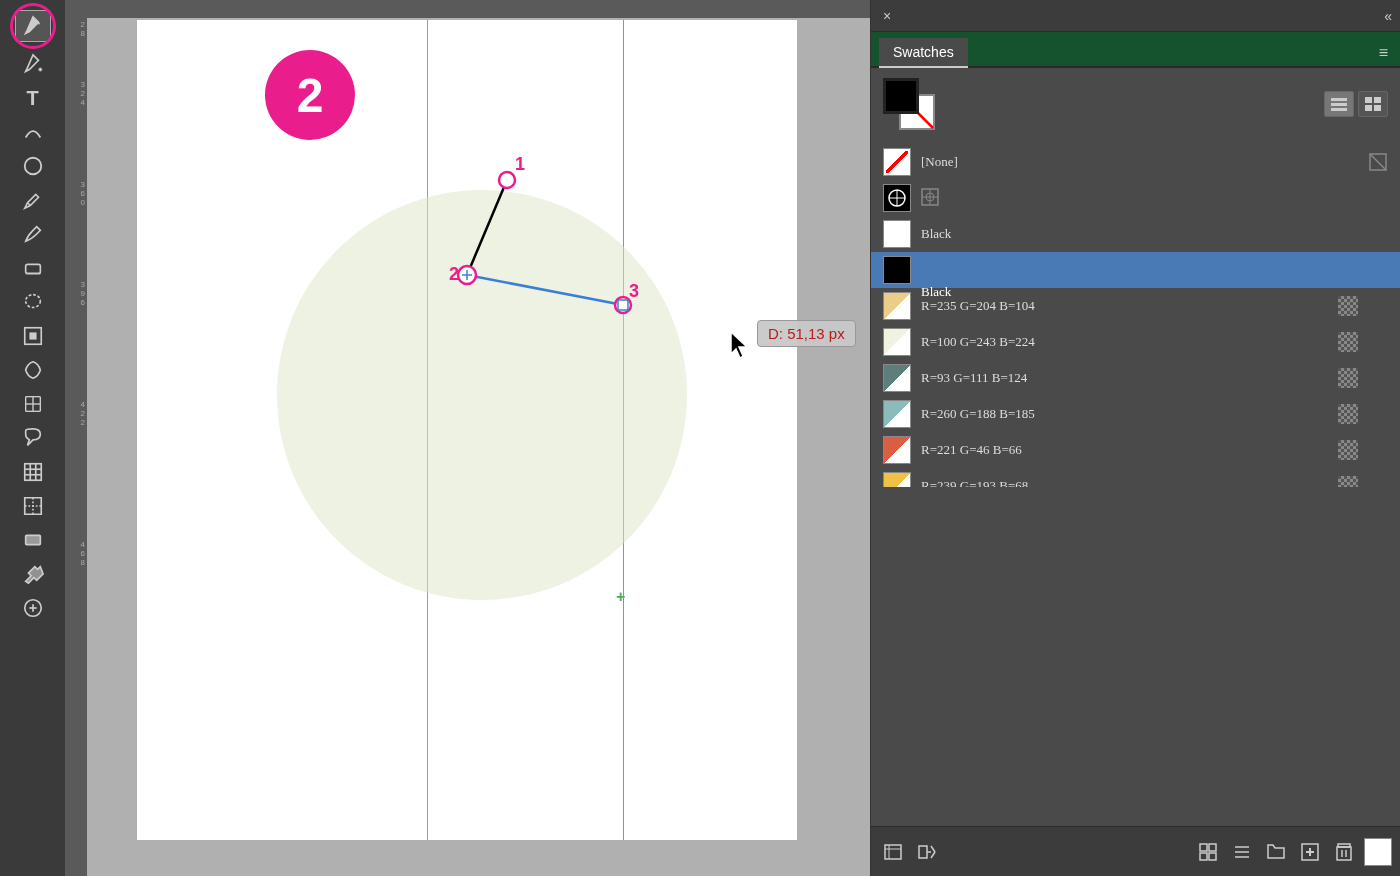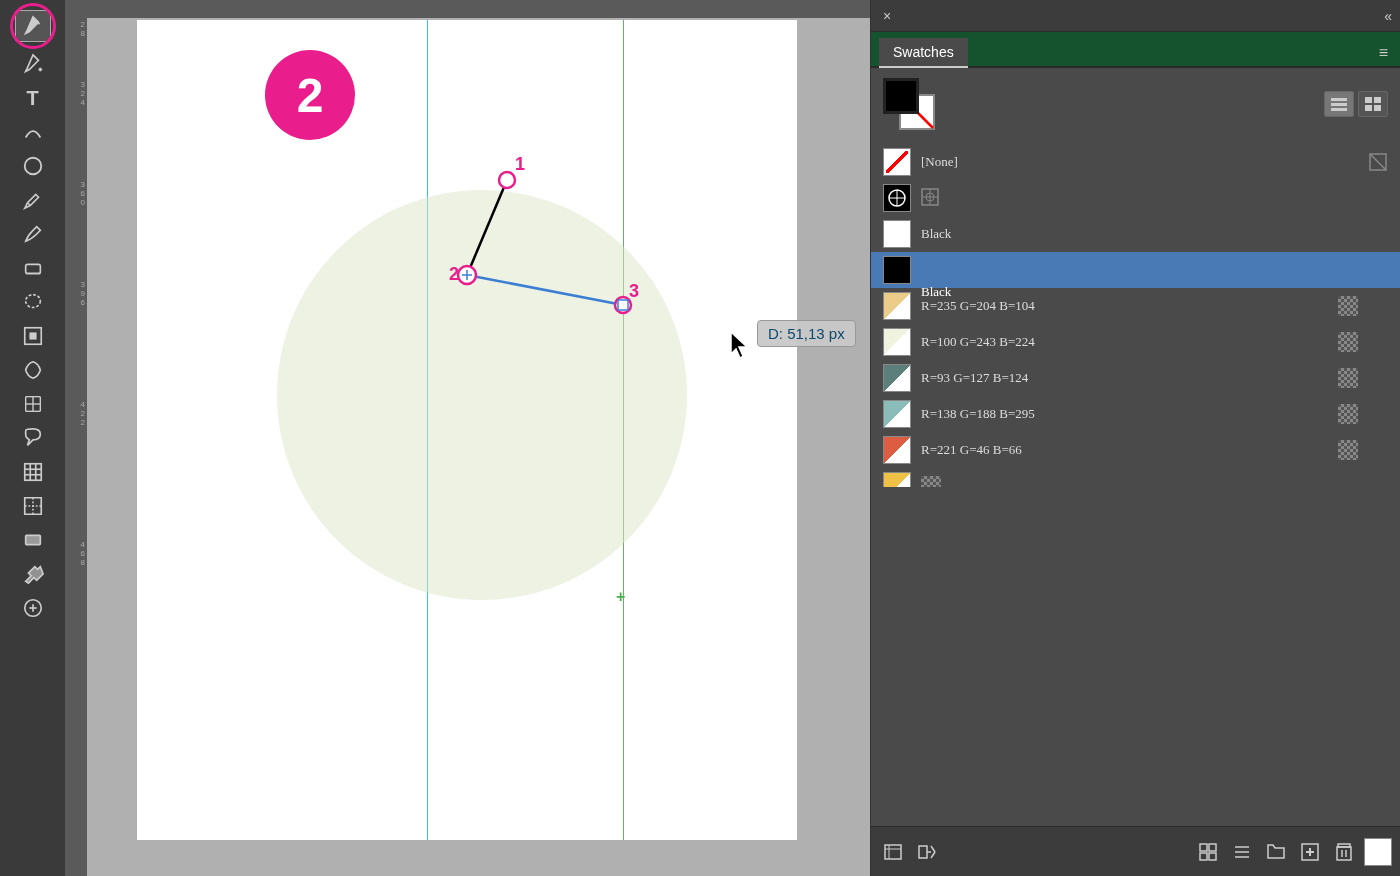--- a/index.html
+++ b/index.html
@@ -137,21 +137,21 @@
     }
 
     
     #tooltip {
       position: absolute;
       background: rgba(200,200,200,0.95);
       border: 1px solid #999;
       border-radius: 4px;
       padding: 4px 10px;
       font-size: 15px;
-      color: #0c4a6e;
+      color: #b91c1c;
       left: 620px;
       top: 300px;
       white-space: nowrap;
       pointer-events: none;
     }
 
     
     #cursor-img {
       position: absolute;
       left: 590px;
@@ -678,44 +678,45 @@
       <div class="swatch-color-box diag-swatch" style="background:linear-gradient(to bottom right, #f0f3e0 50%, white 50%);">
       </div>
       <span class="swatch-name">R=100 G=243 B=224</span>
       <div class="swatch-pattern-icon" style="margin-right:2px;"></div>
       <div class="cmyk-squares"></div>
     </div>
 
     <div class="swatch-row">
       <div class="swatch-color-box diag-swatch" style="background:linear-gradient(to bottom right, #5d7f7c 50%, white 50%);">
       </div>
-      <span class="swatch-name">R=93 G=127 B=124</span>
+      <span class="swatch-name">R=93 G=111 B=124</span>
       <div class="swatch-pattern-icon" style="margin-right:2px;"></div>
       <div class="cmyk-squares"></div>
     </div>
 
     <div class="swatch-row">
       <div class="swatch-color-box diag-swatch" style="background:linear-gradient(to bottom right, #8abcb9 50%, white 50%);">
       </div>
-      <span class="swatch-name">R=138 G=188 B=295</span>
+      <span class="swatch-name">R=260 G=188 B=185</span>
       <div class="swatch-pattern-icon" style="margin-right:2px;"></div>
       <div class="cmyk-squares"></div>
     </div>
 
     <div class="swatch-row">
       <div class="swatch-color-box diag-swatch" style="background:linear-gradient(to bottom right, #dd5d42 50%, white 50%);">
       </div>
       <span class="swatch-name">R=221 G=46 B=66</span>
       <div class="swatch-pattern-icon" style="margin-right:2px;"></div>
       <div class="cmyk-squares"></div>
     </div>
 
     <div class="swatch-row">
       <div class="swatch-color-box diag-swatch" style="background:linear-gradient(to bottom right, #efc144 50%, white 50%);">
       </div>
+      <span class="swatch-name">R=239 G=193 B=68</span>
       <div class="swatch-pattern-icon" style="margin-right:2px;"></div>
       <div class="cmyk-squares"></div>
     </div>
 
   </div>
 
   <div style="flex:1; min-height:60px;"></div>
 
   <div id="panel-bottom">
     <div class="bottom-btn">

